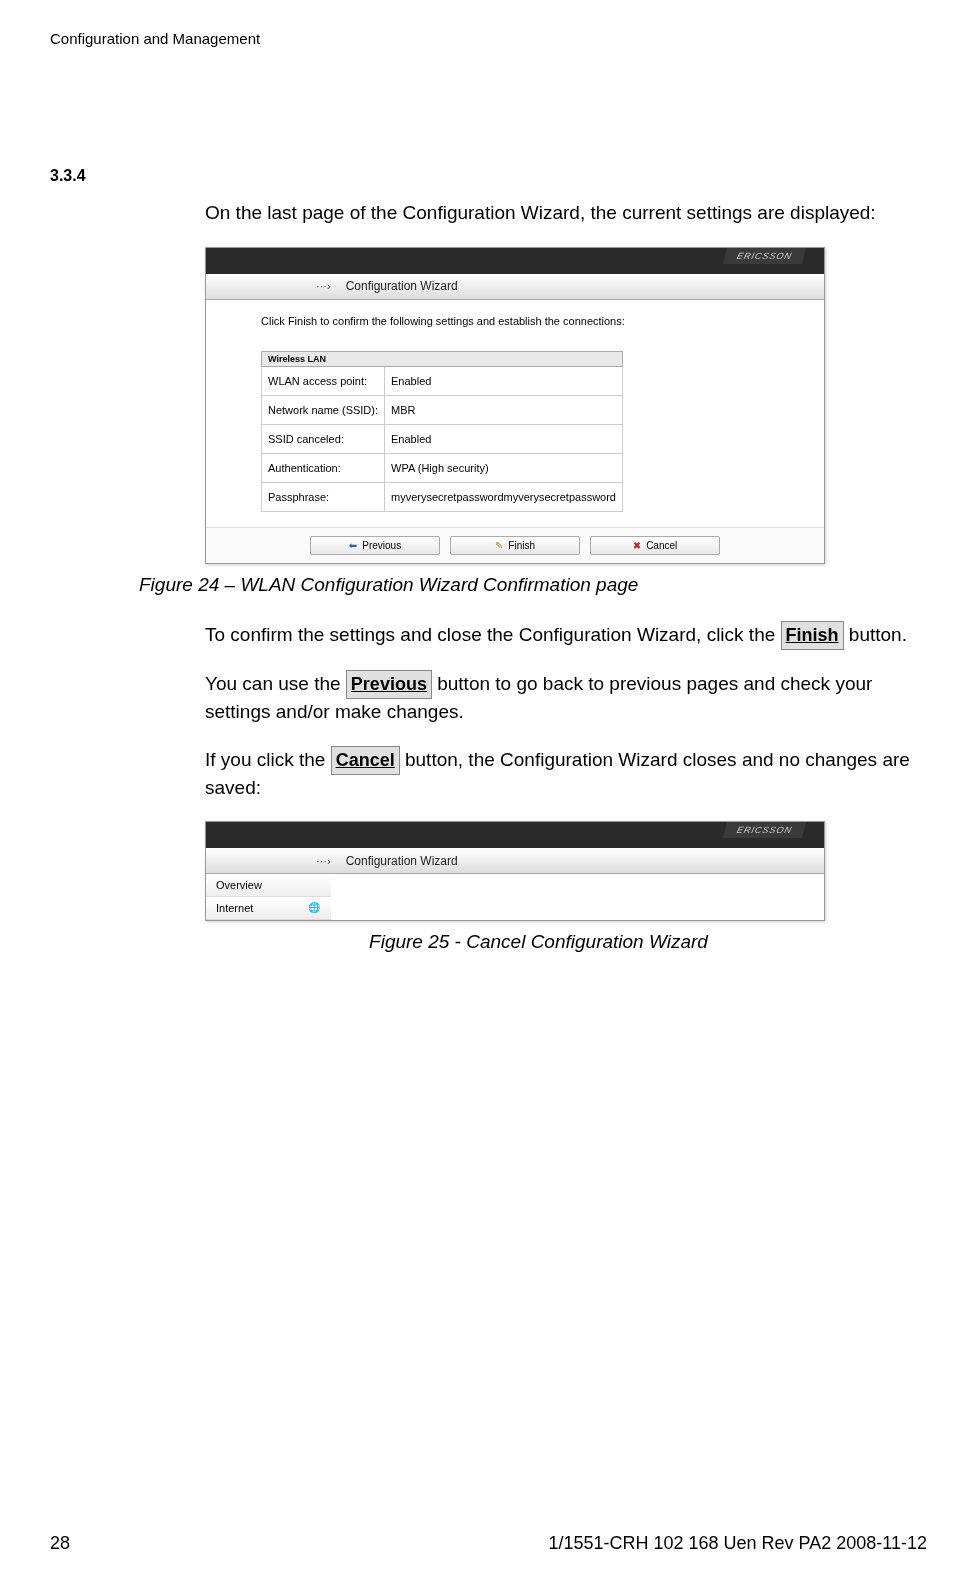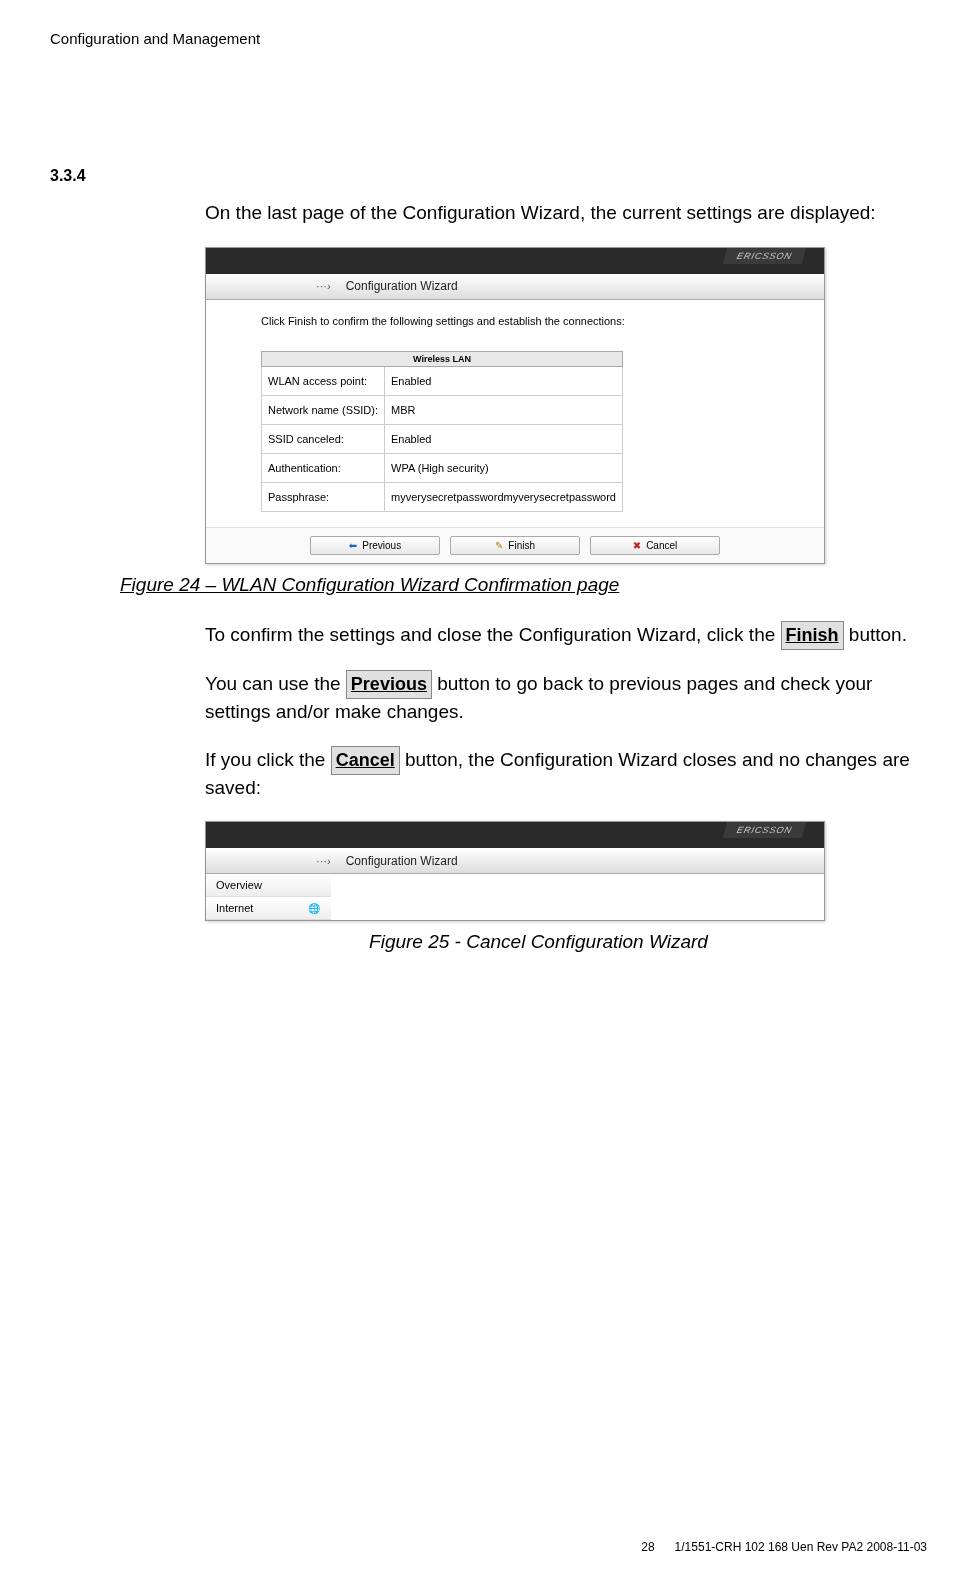--- a/index.html
+++ b/index.html
@@ -32,26 +32,25 @@
       font-size: 22px;
       font-weight: bold;
     }
     .body-text {
       margin-left: 155px;
       font-size: 19px;
       line-height: 1.4;
       margin-bottom: 20px;
     }
     .figure-caption {
-      margin-left: 70px;
+      margin-left: 89px;
       font-size: 19px;
       font-style: italic;
       margin-top: 10px;
       margin-bottom: 25px;
-      text-decoration: underline;
     }
     .figure-caption-center {
       font-size: 19px;
       font-style: italic;
       margin-top: 10px;
       margin-bottom: 25px;
       text-align: center;
       margin-left: 100px;
     }
     .button-box {
@@ -113,21 +112,21 @@
     .ss-instruction {
       margin-bottom: 24px;
       font-size: 11px;
     }
     .ss-table {
       border-collapse: collapse;
     }
     .ss-table th {
       background: #e8e8e8;
       border: 1px solid #aaa;
-      text-align: center;
+      text-align: left;
       padding: 2px 6px;
       font-size: 9px;
       font-weight: bold;
     }
     .ss-table td {
       border: 1px solid #ccc;
       padding: 8px 6px;
       font-size: 11px;
     }
     .ss-buttons {
@@ -161,42 +160,42 @@
       display: flex;
     }
     .ss2-sidebar {
       width: 125px;
       background: #fafafa;
     }
     .ss2-side-item {
       padding: 5px 10px;
       font-size: 11px;
       display: flex;
-      align-items: flex-end;
+      align-items: flex-start;
       justify-content: space-between;
       background: linear-gradient(to bottom, #fff, #eee);
       border-bottom: 1px solid #ddd;
     }
     .ss2-content {
       padding: 10px 15px;
       font-size: 11px;
       flex: 1;
     }
     .globe-icon {
       font-size: 10px;
       color: #555;
     }
     .footer {
       position: absolute;
       bottom: 20px;
       left: 50px;
       right: 50px;
       display: flex;
-      justify-content: flex-end;
-      font-size: 12px;
+      justify-content: space-between;
+      font-size: 18px;
       gap: 20px;
     }
     .icon-prev {
       color: #2060c0;
     }
     .icon-finish {
       color: #c08020;
     }
     .icon-cancel {
       color: #c02020;
@@ -299,14 +298,14 @@
         <span class="globe-icon">🌐</span>
       </div>
     </div>
   </div>
 </div>
 
 <div class="figure-caption-center">Figure 25 - Cancel Configuration Wizard</div>
 
 <div class="footer">
   <span>28</span>
-  <span>1/1551-CRH 102 168 Uen Rev PA2  2008-11-03</span>
+  <span>1/1551-CRH 102 168 Uen Rev PA2  2008-11-12</span>
 </div>
 
 </body></html>

